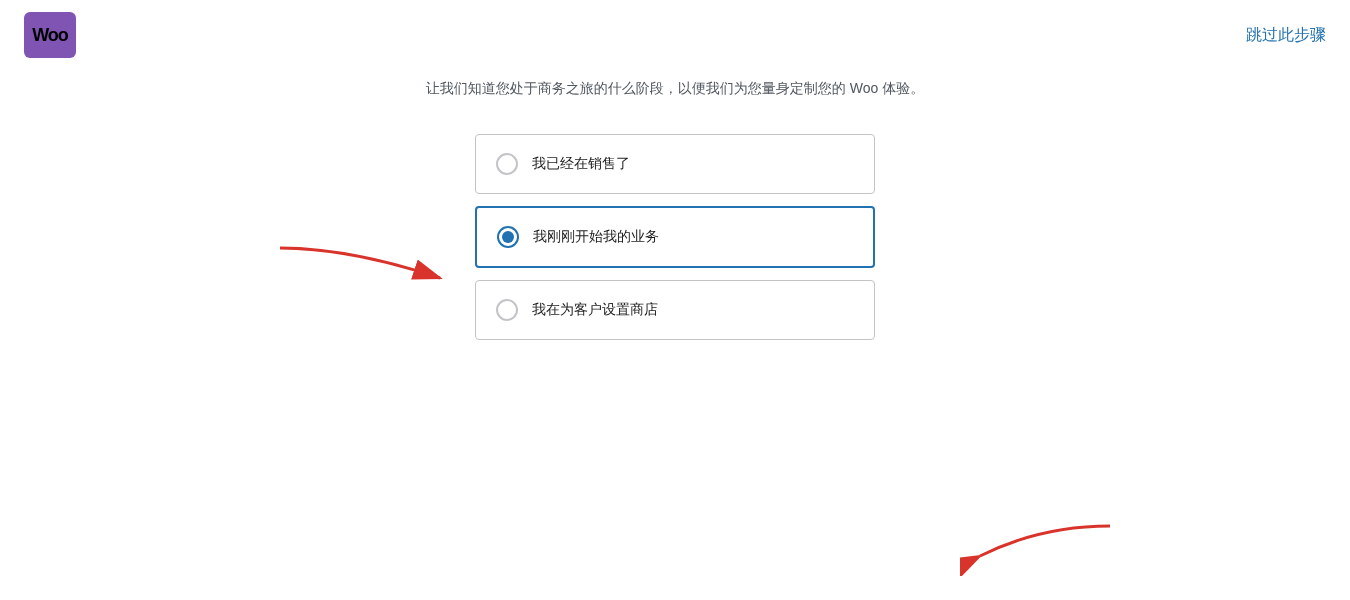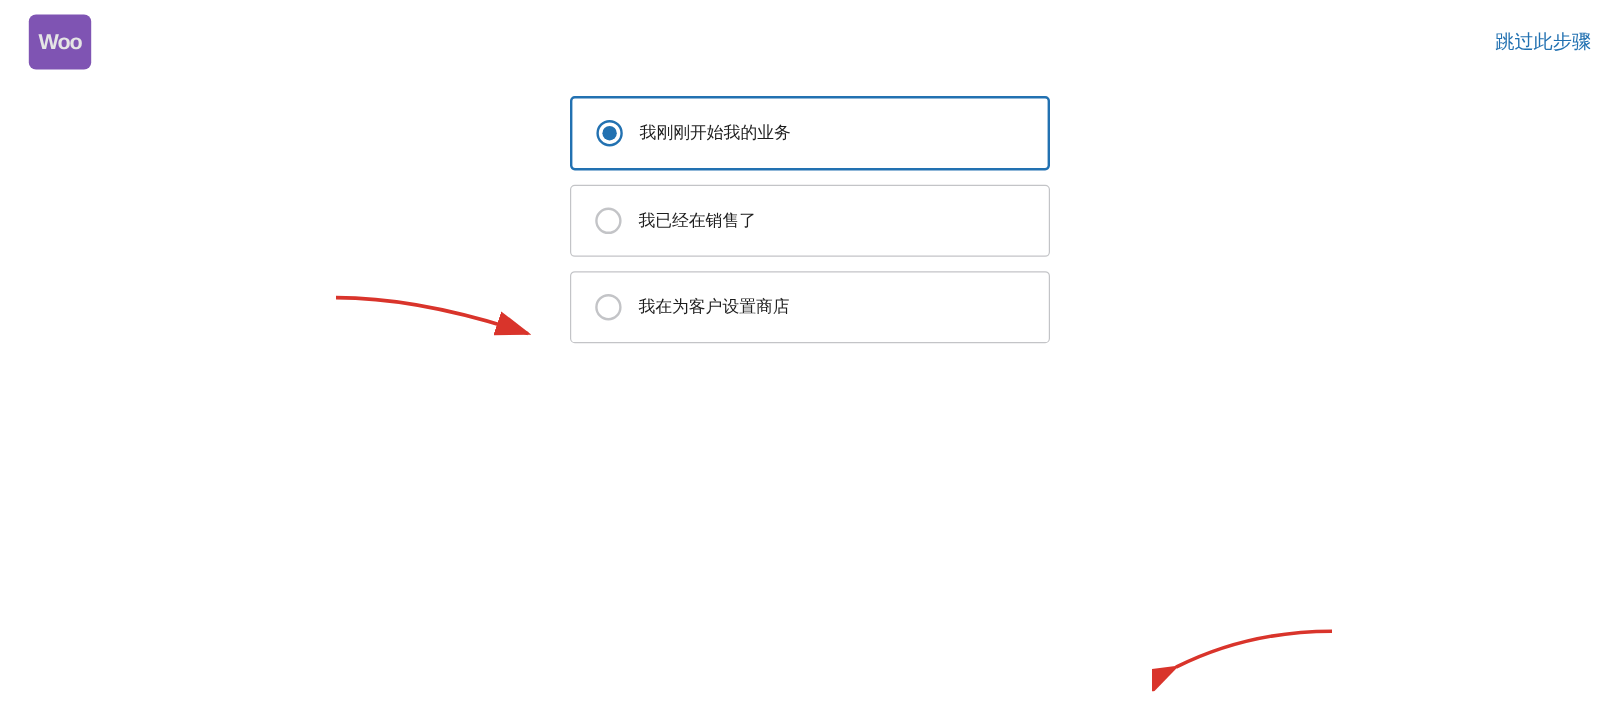--- a/index.html
+++ b/index.html
@@ -35,21 +35,21 @@
     }
 
     .logo-box {
       background: #7f54b3;
       border-radius: 6px;
       width: 52px;
       height: 46px;
       display: flex;
       align-items: center;
       justify-content: center;
-      color: #e5e5e5;
+      color: #000000;
       font-size: 18px;
       font-weight: bold;
       letter-spacing: -1px;
     }
 
     .skip-link {
       color: #2271b1;
       text-decoration: none;
       font-size: 16px;
     }
@@ -169,32 +169,33 @@
 <div class="header">
   <div class="logo-container">
     <div class="logo-box">
       <span>Woo</span>
     </div>
   </div>
   <a href="#" class="skip-link">跳过此步骤</a>
 </div>
 
 <div class="main-content">
+  <p class="page-subtitle">让我们知道您处于商务之旅的什么阶段，以便我们为您量身定制您的 Woo 体验。</p>
 
   <div class="options-container">
+
+    <div class="option-item">
+      <div class="radio-circle"></div>
+      <span class="option-label">我已经在销售了</span>
+    </div>
 
     <div class="option-item selected">
       <div class="radio-circle checked">
       </div>
       <span class="option-label">我刚刚开始我的业务</span>
-    </div>
-
-    <div class="option-item">
-      <div class="radio-circle"></div>
-      <span class="option-label">我已经在销售了</span>
     </div>
 
     <div class="option-item">
       <div class="radio-circle"></div>
       <span class="option-label">我在为客户设置商店</span>
     </div>
 
   </div>
 </div>
 

